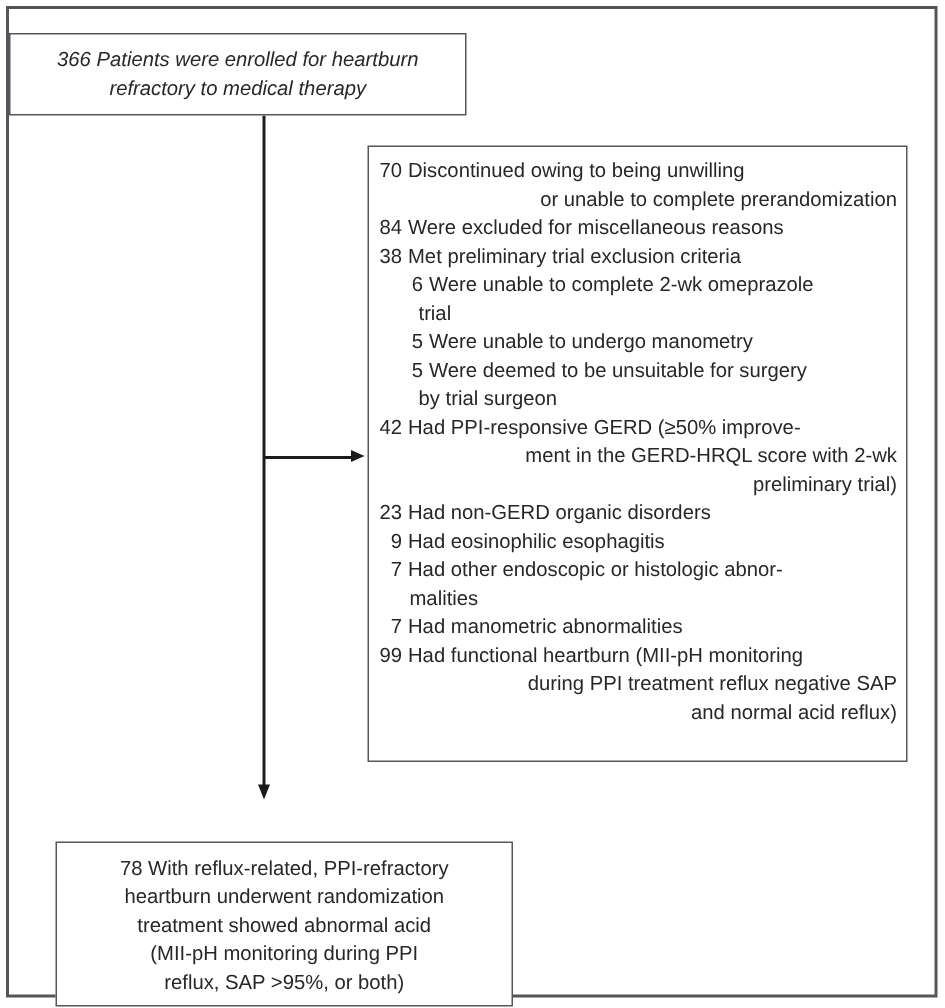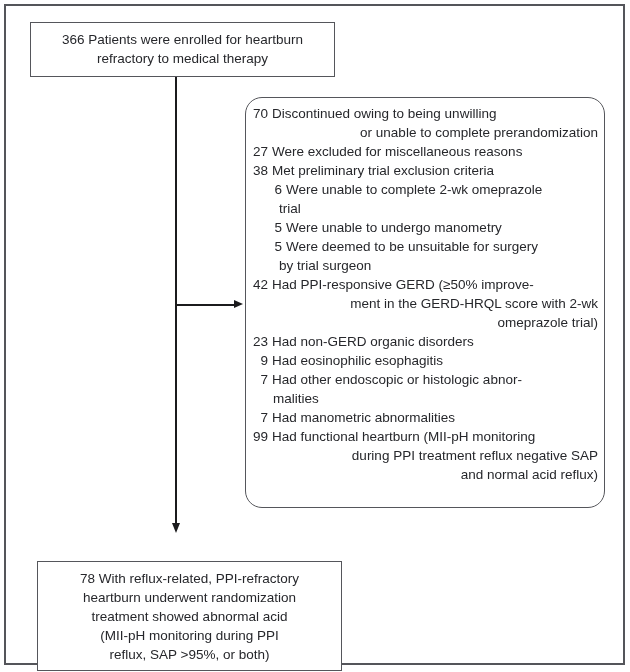--- a/index.html
+++ b/index.html
@@ -31,29 +31,29 @@
     background: transparent;
   }
   .box {
     position: absolute;
     background: #fff;
     border: 1.5px solid var(--border);
     line-height: 19px;
   }
   .box.centered { text-align: center; }
   #enroll-box {
-    left: 30px; top: 22px;
+    left: 6px; top: 22px;
     width: 305px; height: 55px;
     padding-top: 7px;
+    font-style: italic;
   }
   #exclusion-box {
     left: 245px; top: 97px;
     width: 360px; height: 411px;
     padding: 6px 6px 6px 6px;
-    border-radius: 17px;
   }
   #random-box {
     left: 37px; top: 535px;
     width: 305px; height: 110px;
     padding-top: 7px;
     margin-top: 26px;
   }
   .xline {
     display: flex;
     line-height: 19px;
@@ -118,21 +118,21 @@
 
   <div id="exclusion-box" class="box">
     <div class="xline n0">
         <span class="num">70</span>
         <span>Discontinued owing to being unwilling</span>
       </div>
     <div class="xline c0">
         <span>or unable to complete prerandomization</span>
       </div>
     <div class="xline n0">
-        <span class="num">27</span>
+        <span class="num">84</span>
         <span>Were excluded for miscellaneous reasons</span>
       </div>
     <div class="xline n1">
         <span class="num">38</span>
         <span>Met preliminary trial exclusion criteria</span>
       </div>
     <div class="xline n2">
         <span class="num">6</span>
         <span>Were unable to complete 2-wk omeprazole</span>
       </div>
@@ -151,21 +151,21 @@
         <span>by trial surgeon</span>
       </div>
     <div class="xline n0">
         <span class="num">42</span>
         <span>Had PPI-responsive GERD (≥50% improve-</span>
       </div>
     <div class="xline c0">
         <span>ment in the GERD-HRQL score with 2-wk</span>
       </div>
     <div class="xline c0">
-        <span>omeprazole trial)</span>
+        <span>preliminary trial)</span>
       </div>
     <div class="xline n0">
         <span class="num">23</span>
         <span>Had non-GERD organic disorders</span>
       </div>
     <div class="xline n1">
         <span class="num">9</span>
         <span>Had eosinophilic esophagitis</span>
       </div>
     <div class="xline n1">

